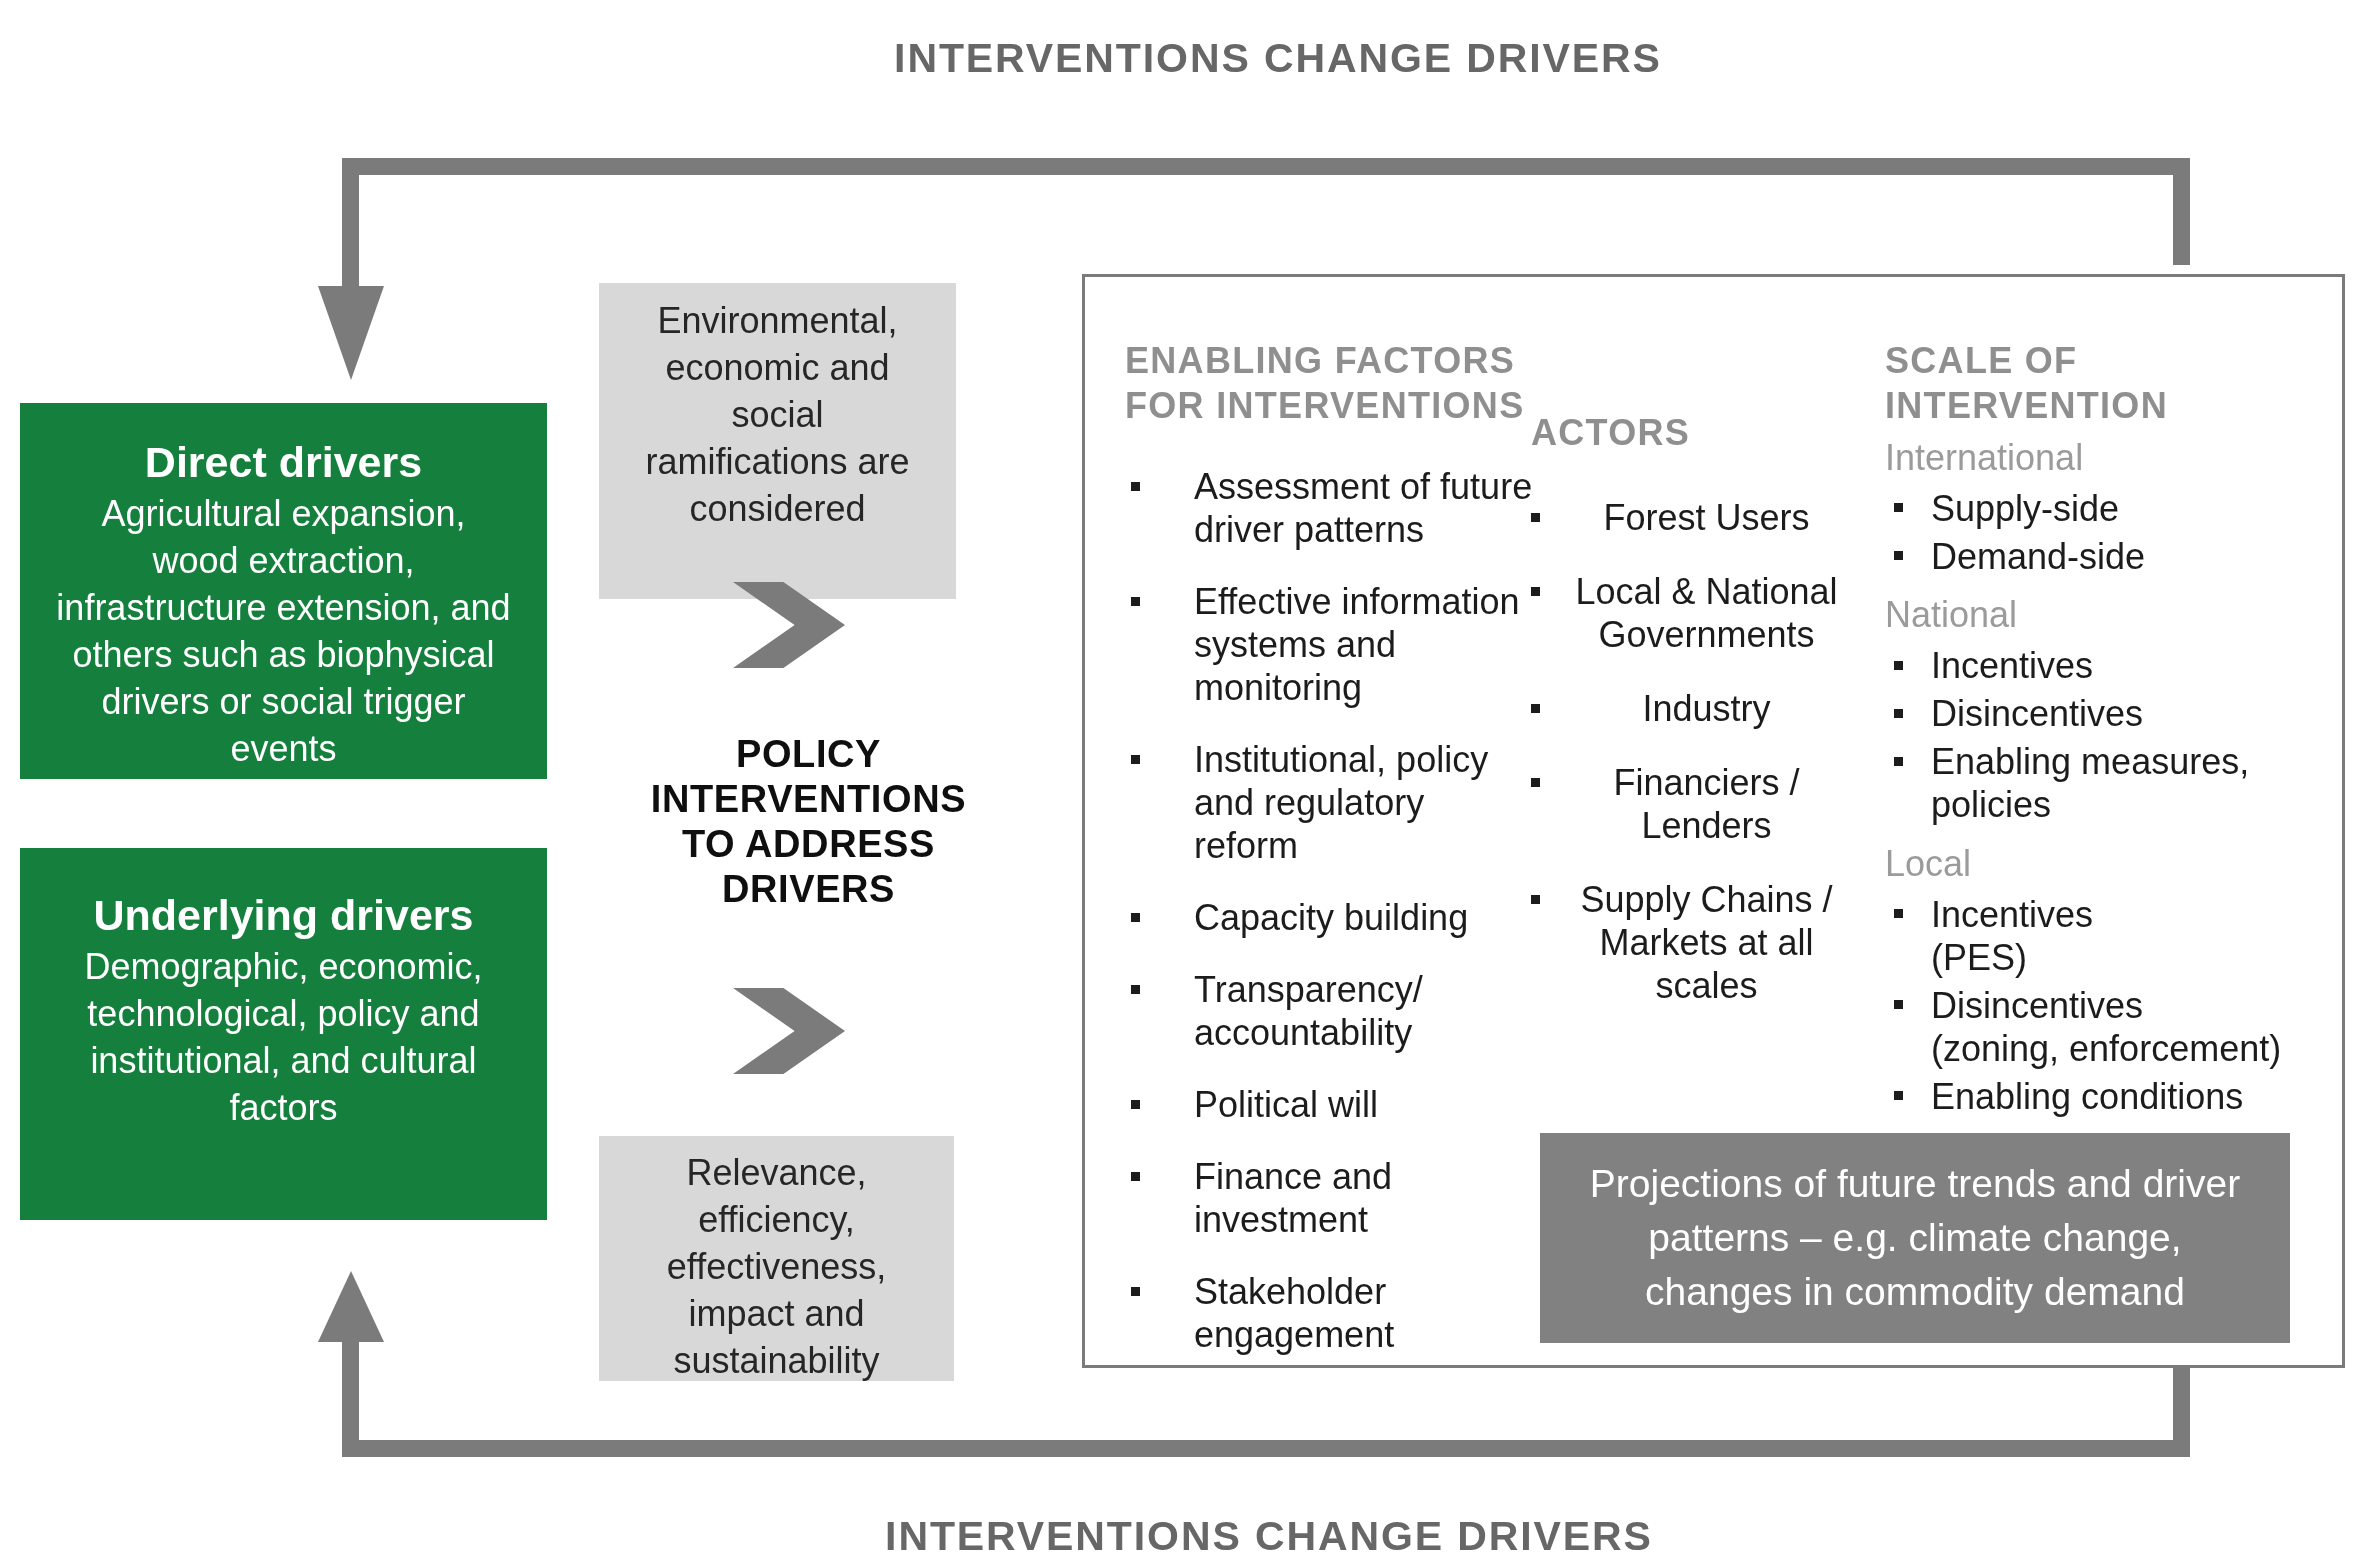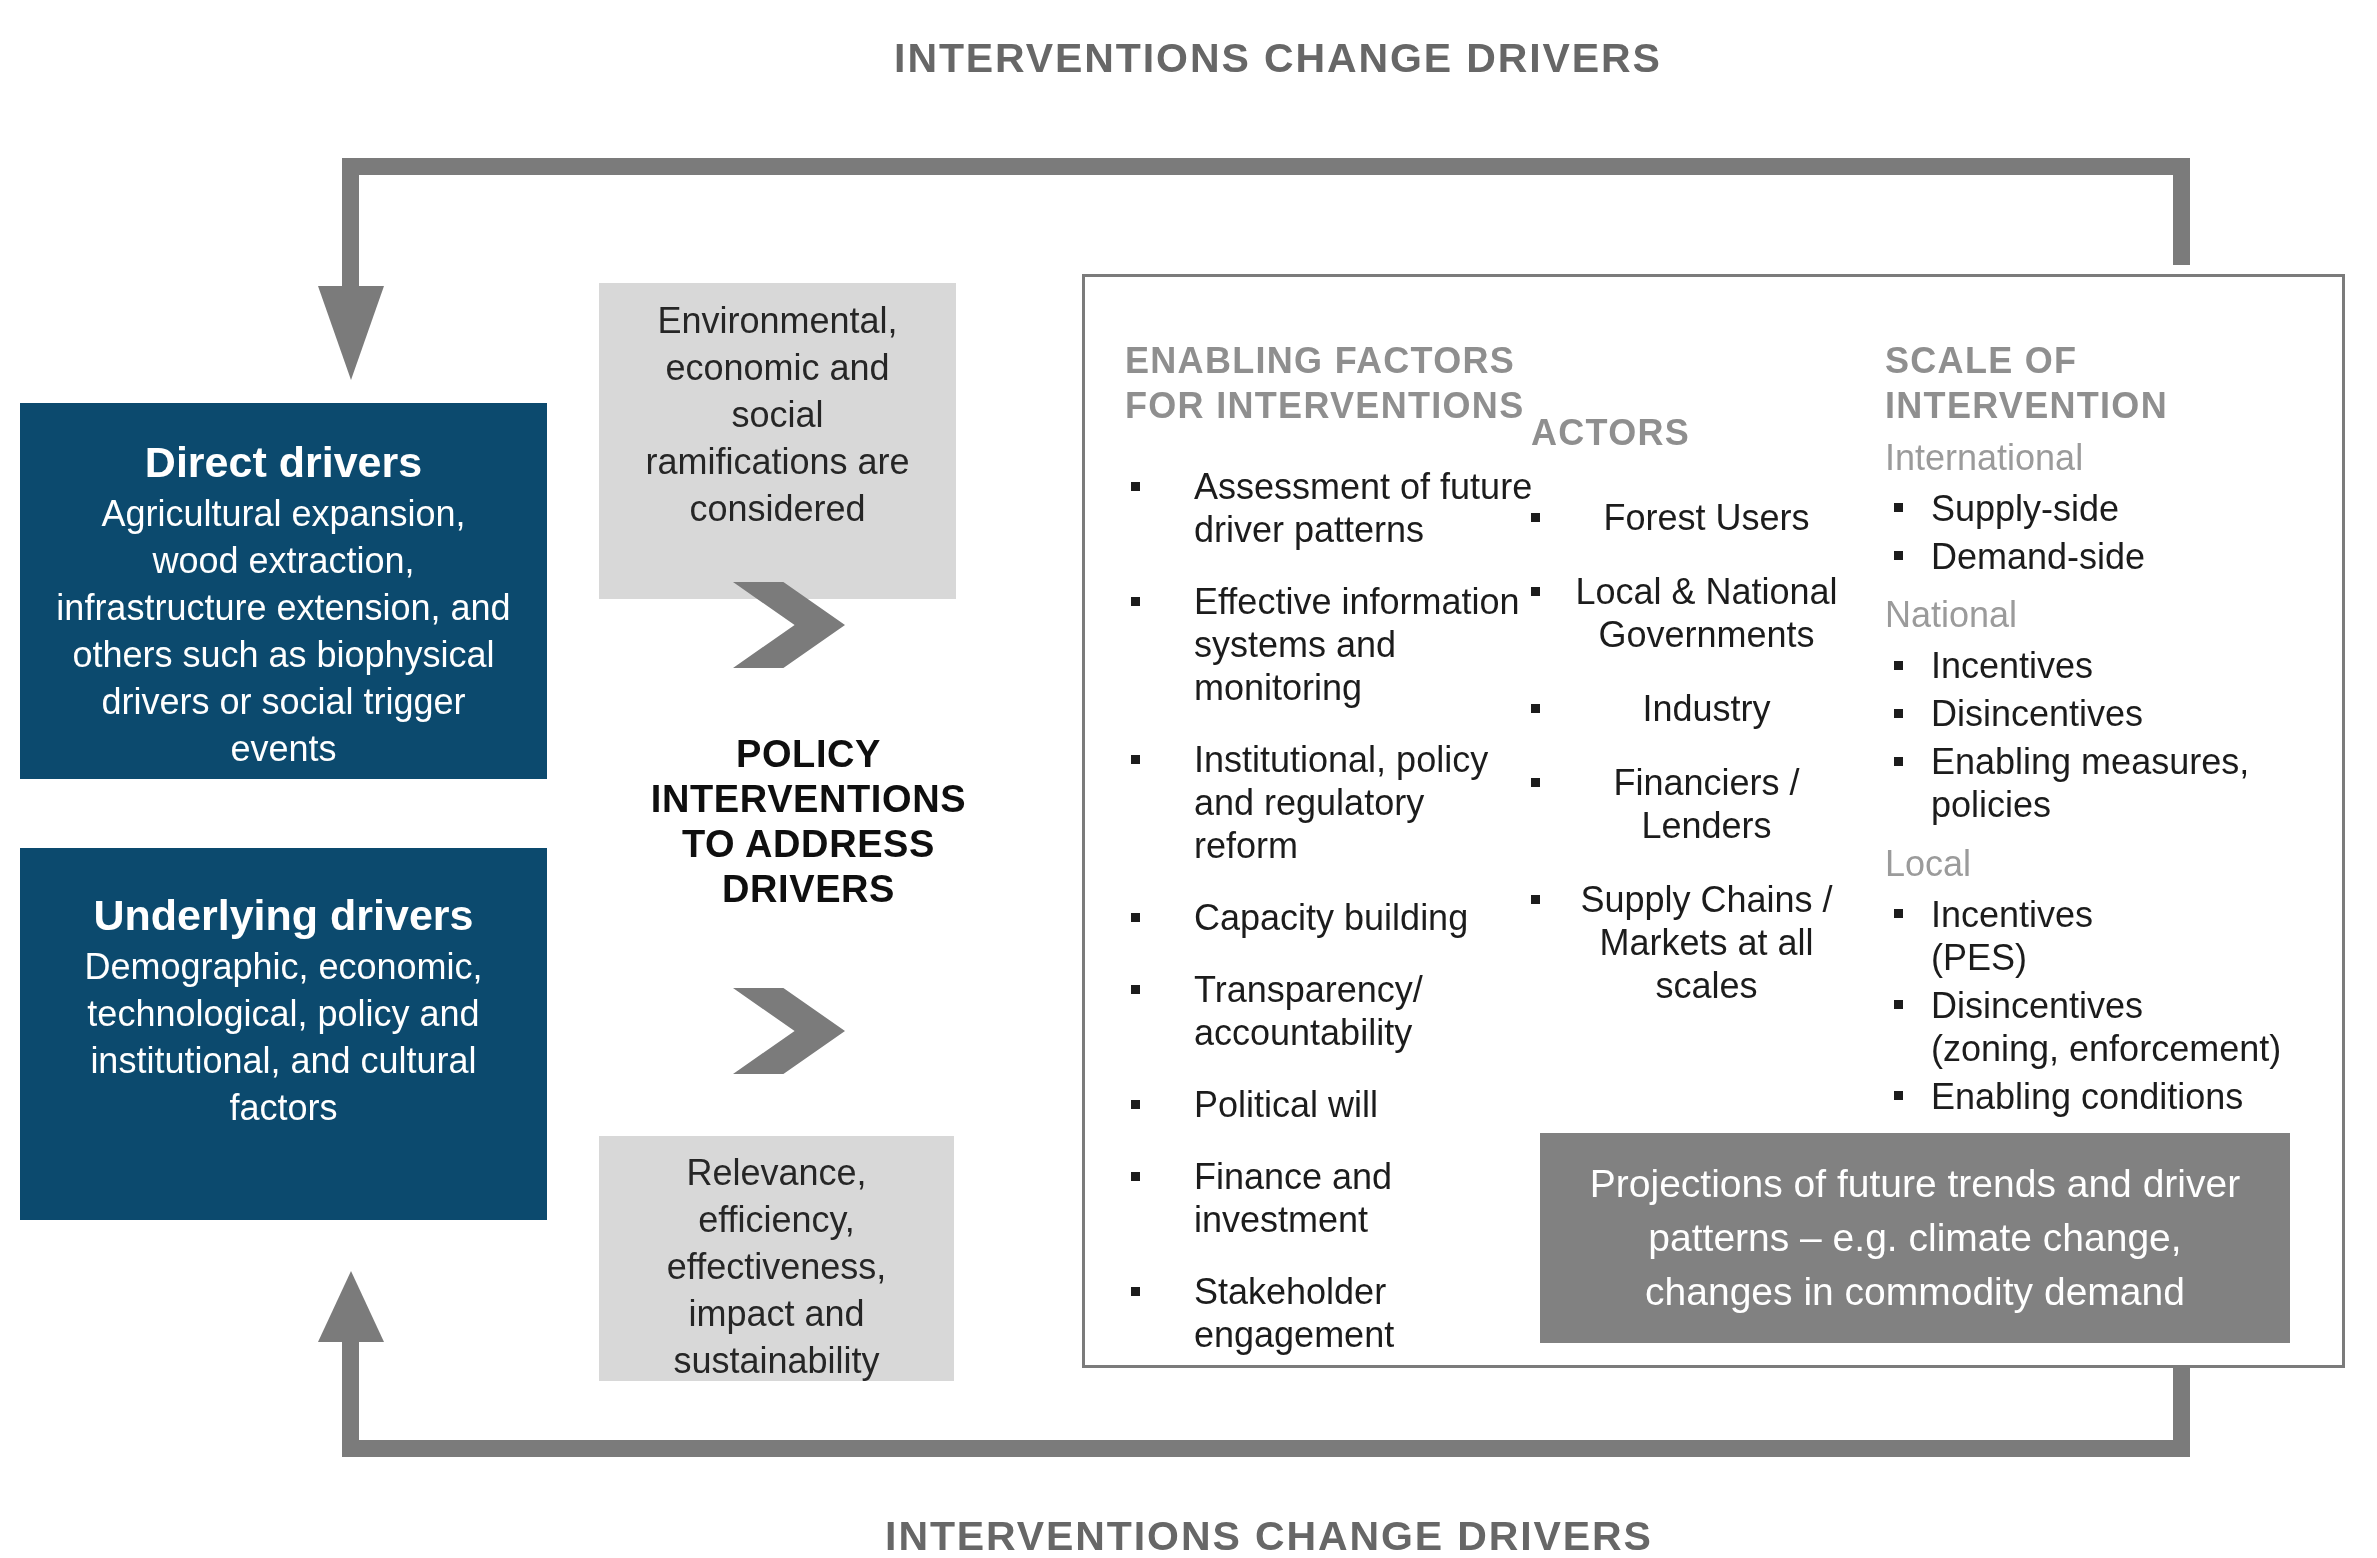--- a/index.html
+++ b/index.html
@@ -26,21 +26,21 @@
                         clip-path:polygon(0 0,100% 0,50% 100%); }
   #vline-top-right    { left:2173px; top:158px;  width:16.6px;  height:107px; }
   #hline-bottom       { left:342px;  top:1440px; width:1848px; height:16.6px; }
   #vline-bottom-left  { left:342px;  top:1339px; width:16.6px;  height:117px; }
   #arrowhead-up       { left:318px;  top:1271px; width:66px; height:71px;
                         clip-path:polygon(50% 0,100% 100%,0 100%); }
   #vline-bottom-right { left:2173px; top:1355px; width:16.6px;  height:101px; }
 
   
   .dark-box {
-    background:#0c4a6e; color:#ffffff; text-align:center; box-sizing:border-box;
+    background:#15803d; color:#ffffff; text-align:center; box-sizing:border-box;
     left:20px; width:527px;
   }
   #box-direct     { top:403px;  height:376px; padding-top:32px; }
   #box-underlying { top:848px; height:372px; padding-top:40px; }
   .dark-box .box-title { font-size:43px; font-weight:bold; line-height:55px; }
   .dark-box .box-body  { font-size:36px; line-height:47px; }
 
   
   .note-box {
     background:#d8d8d8; color:#262626; text-align:center; box-sizing:border-box;

